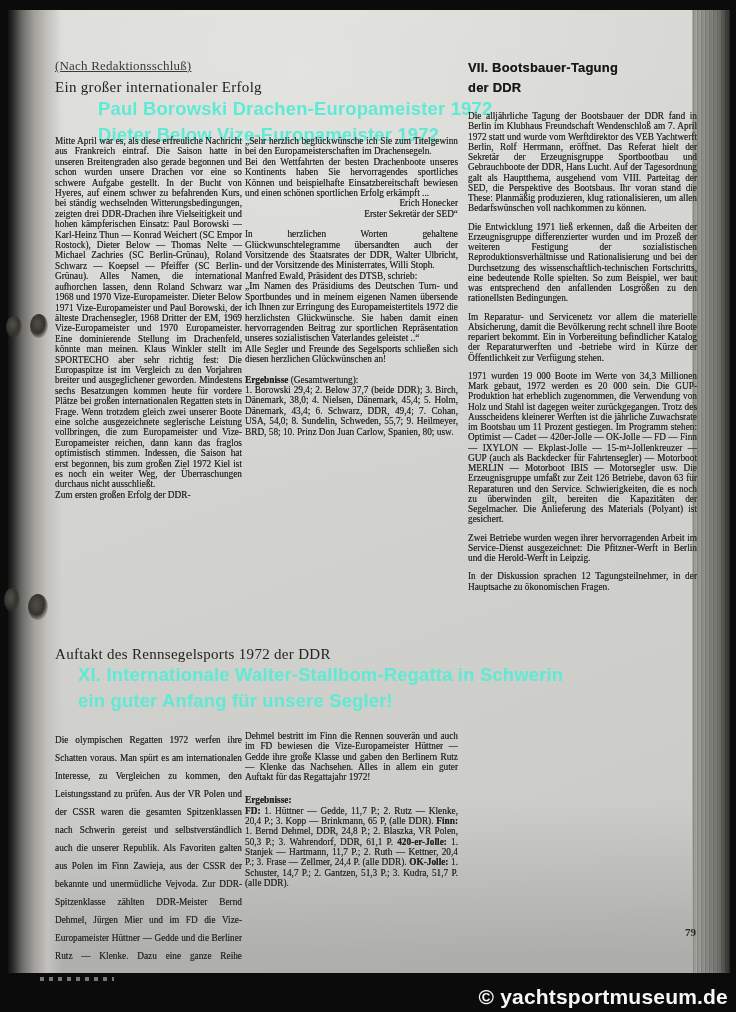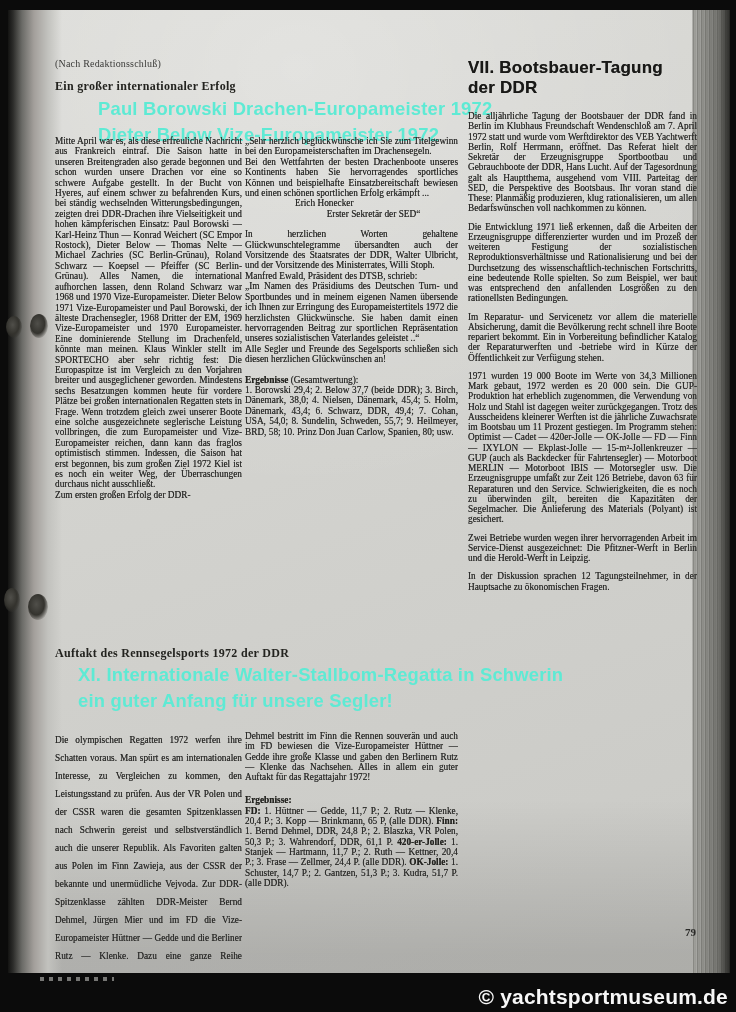--- a/index.html
+++ b/index.html
@@ -14,37 +14,37 @@
   .spine{position:absolute;left:0;top:0;width:54px;height:100%;
         background:linear-gradient(90deg,#131312 0,#2c2c2a 5px,#6b6b67 14px,#a39f9b 26px,#c2c2be 40px,rgba(211,211,207,0) 54px);}
   .fore-edge{position:absolute;left:692px;top:10px;width:38px;height:963px;
         background:linear-gradient(90deg,rgba(200,200,196,0) 0,rgba(70,70,66,.55) 70%,rgba(20,20,18,.85) 100%),
                    repeating-linear-gradient(90deg,#b0b0ac 0 1px,#8b8b86 1px 2px,#a2a29d 2px 4px);}
   .hole{position:absolute;border-radius:50%;
         background:radial-gradient(ellipse at 42% 40%,#504f4a 0%,#34332e 48%,rgba(120,120,116,0) 78%);}
   .ticks{position:absolute;left:40px;top:977px;width:74px;height:4px;opacity:.55;
         background:repeating-linear-gradient(90deg,#cfcfcb 0 4px,transparent 4px 9px);}
   
-  .serif-note{position:absolute;font-size:10px;color:#3a3a38;letter-spacing:.2px;}
-  .kicker{position:absolute;font-weight:bold;font-size:12px;color:#23231f;letter-spacing:.3px;}
+  .serif-note{position:absolute;font-size:13px;color:#3a3a38;letter-spacing:.2px;text-decoration:underline;}
+  .kicker{position:absolute;font-weight:normal;font-size:15px;color:#23231f;letter-spacing:.3px;}
   .headline{position:absolute;font-family:"Liberation Sans",sans-serif;font-weight:bold;
         color:#5eead4;font-size:18.4px;line-height:25.5px;letter-spacing:.2px;white-space:nowrap;}
   .col{position:absolute;font-size:9.3px;line-height:10.4px;color:#2a2a28;text-align:justify;
         overflow:hidden;text-shadow:0 0 .35px rgba(42,42,40,.75);}
   .col p{margin:0;}
   .col p.gap{margin-top:13px;}
   .col p.biggap{margin-top:10px;}
-  .sig{text-align:left;padding-left:50px;}
-  .sig2{text-align:center;padding-left:44px;}
+  .sig{text-align:right;padding-left:50px;}
+  .sig2{text-align:right;padding-left:44px;}
   .rescol p{margin:0 0 0 0;}
   .col3{position:absolute;left:468px;top:58px;width:229px;height:904px;overflow:hidden;
         font-size:9.3px;line-height:10.25px;color:#2a2a28;text-align:justify;
         text-shadow:0 0 .35px rgba(42,42,40,.75);}
   .col3 h2{margin:0 0 14px 0;font-family:"Liberation Sans",sans-serif;font-weight:bold;
-        font-size:17px;line-height:19.5px;color:#191917;letter-spacing:.2px;}
+        font-size:13px;line-height:19.5px;color:#191917;letter-spacing:.2px;}
   .col3 p{margin:0 0 8px 0;}
   .pagenum{position:absolute;left:640px;top:926px;width:56px;text-align:right;
         font-weight:bold;font-size:11px;color:#2a2a28;}
   .watermark{position:absolute;right:8px;top:985px;font-family:"Liberation Sans",sans-serif;
         font-weight:bold;font-size:21px;color:#f7f7f7;letter-spacing:.2px;}
   b{color:#23231f;}
 </style>
 </head>
 <body>
 

